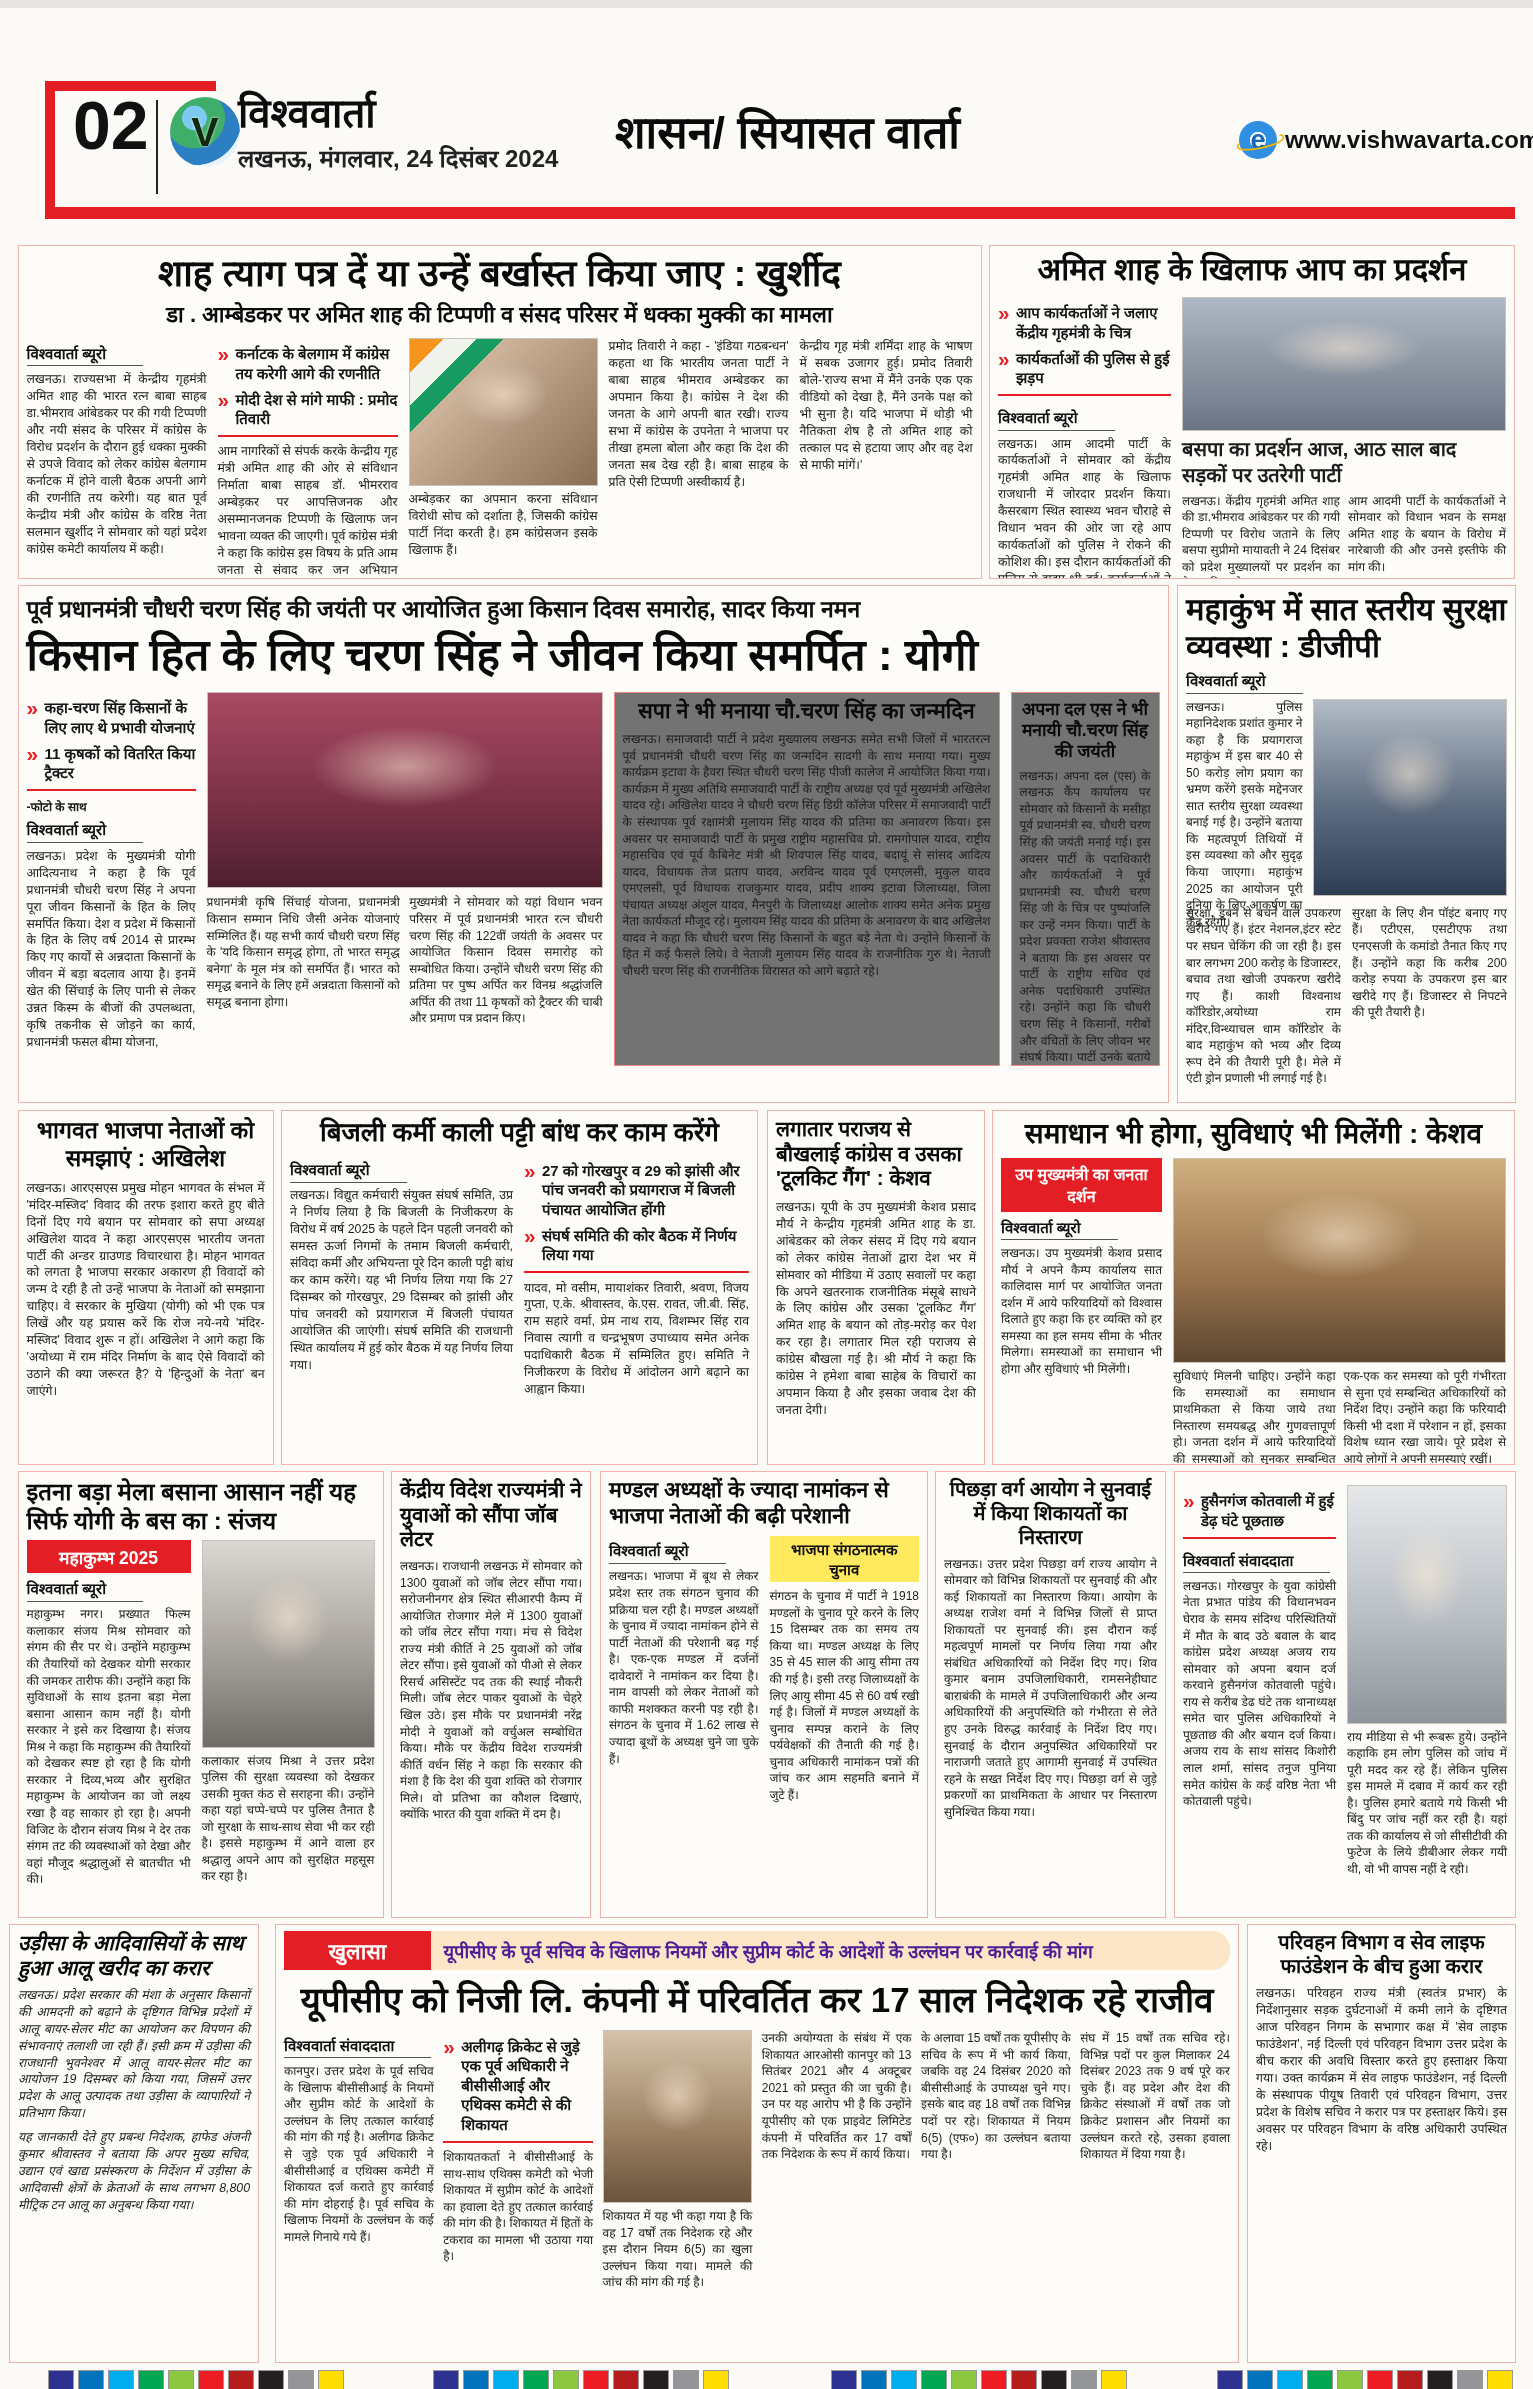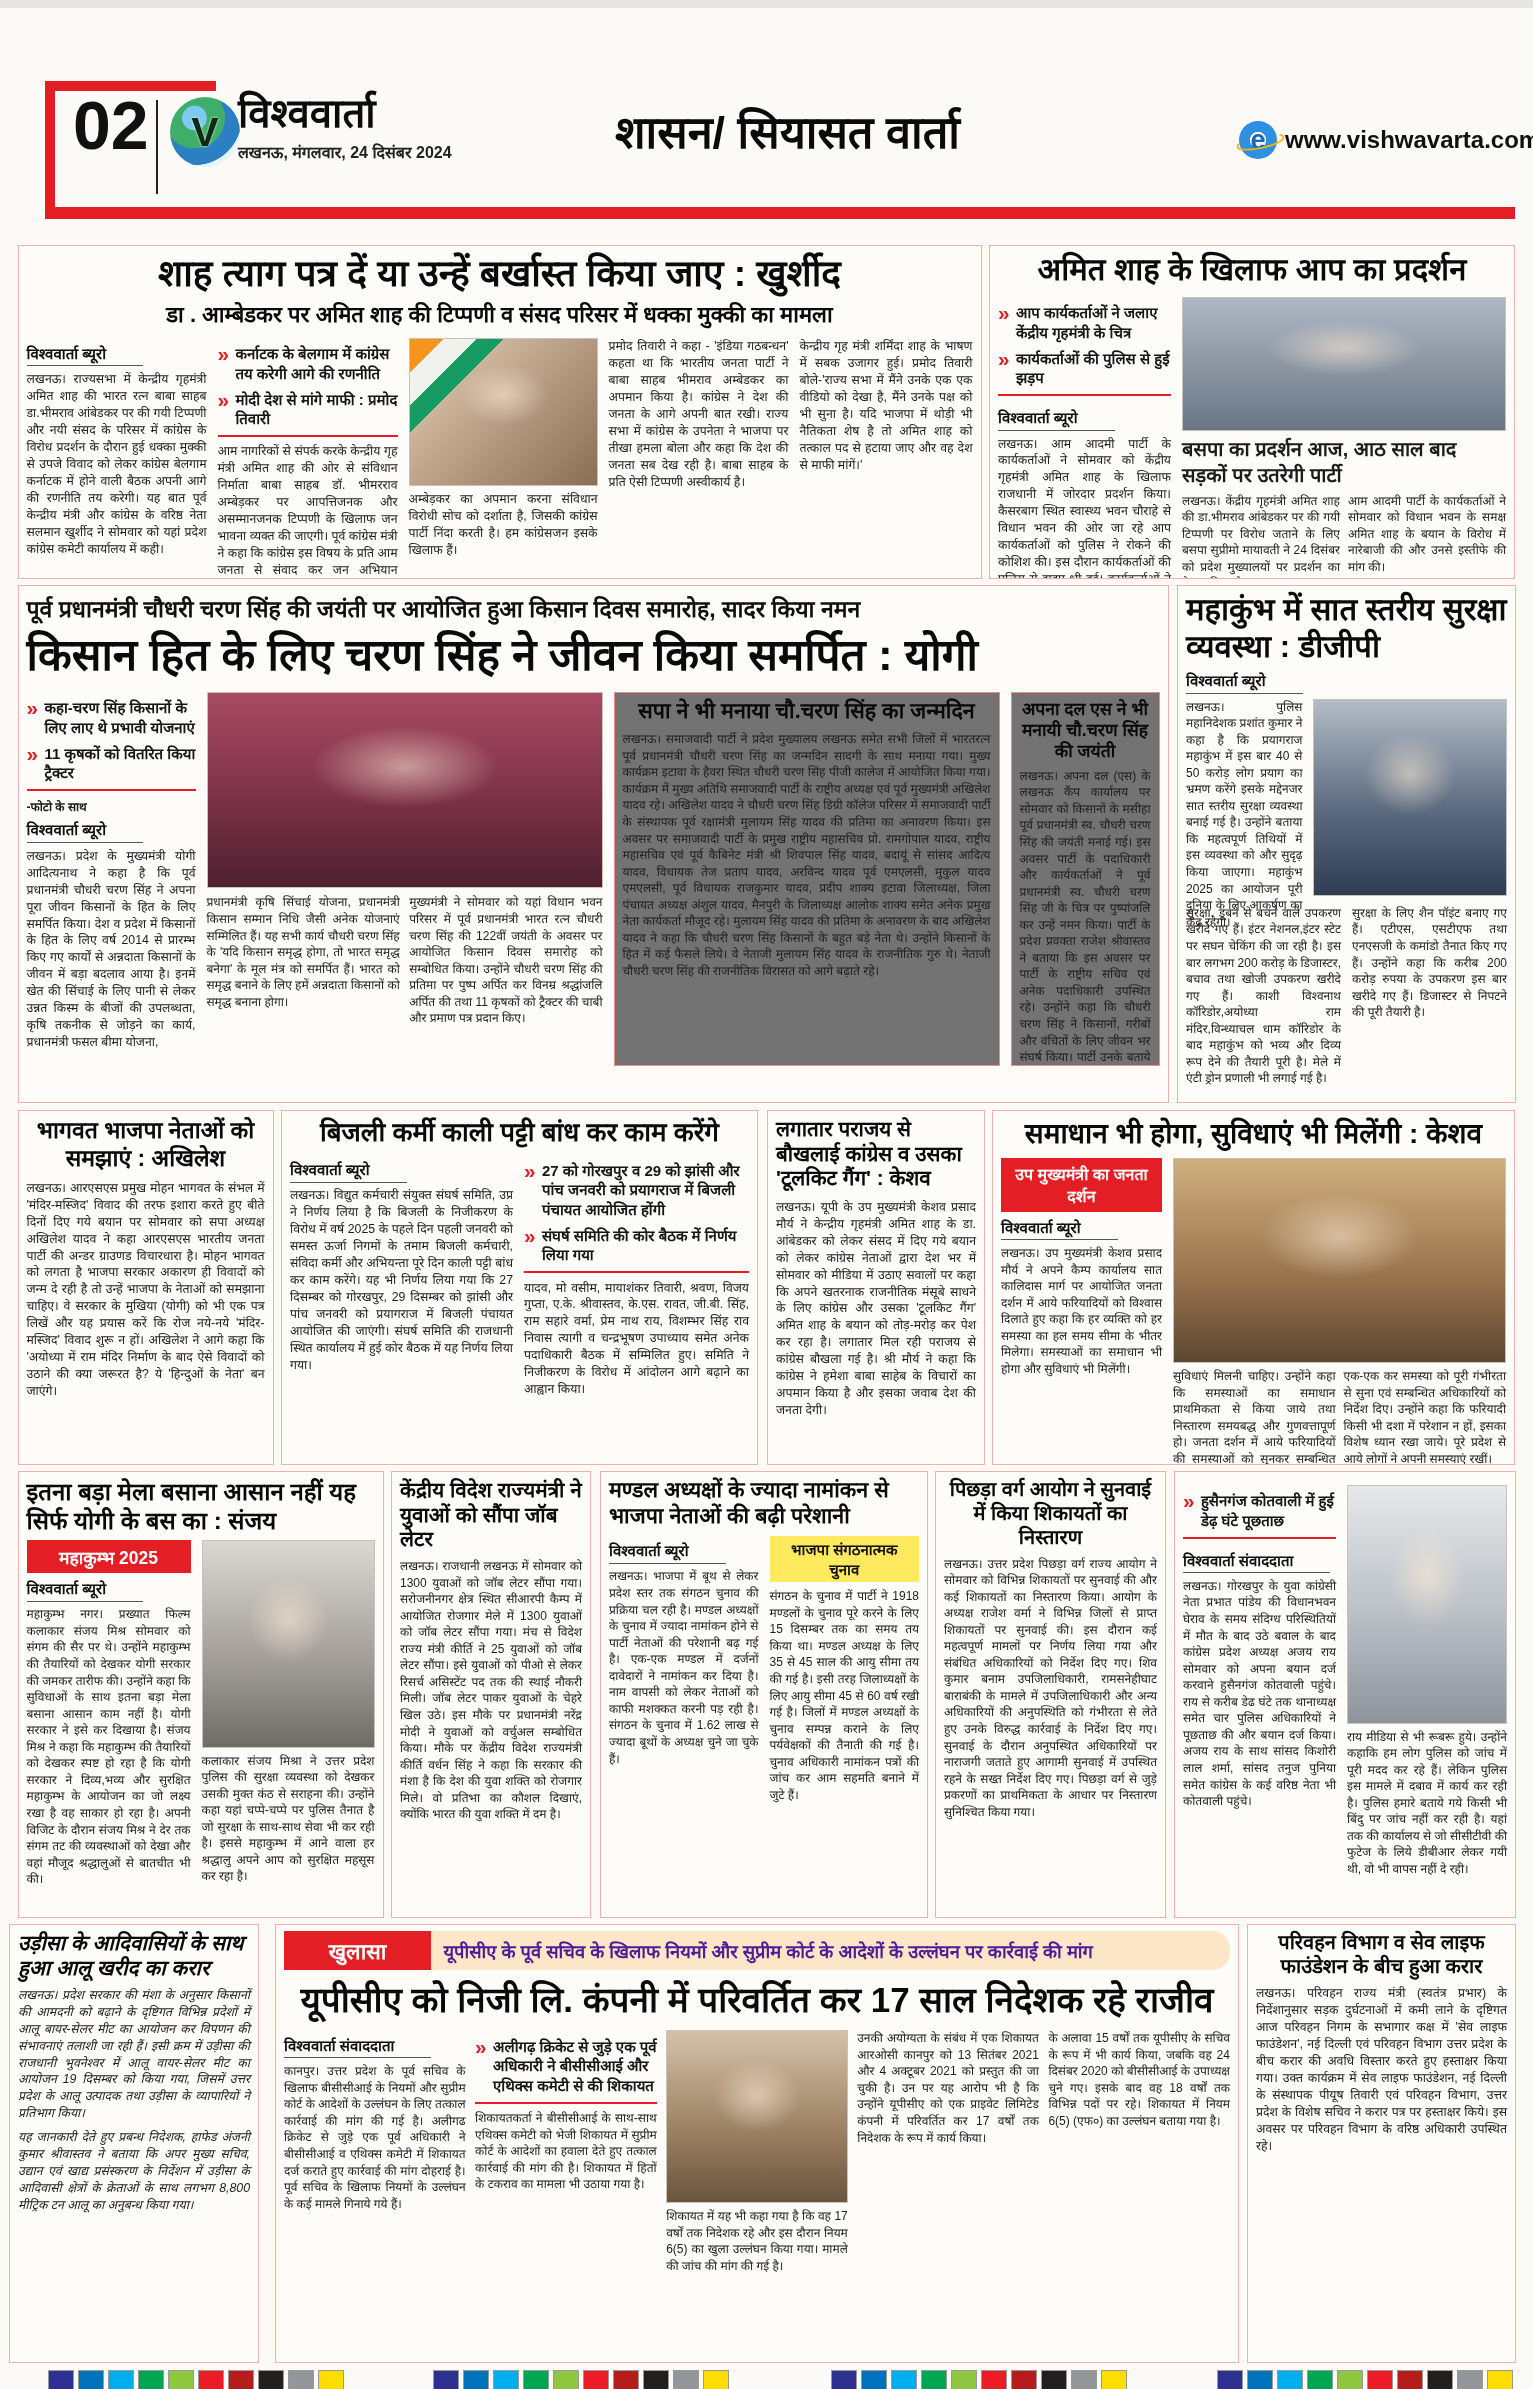--- a/index.html
+++ b/index.html
@@ -11,21 +11,21 @@
   .hdr-hbar{position:absolute;left:45px;top:73px;width:171px;height:10.3px;}
   .hdr-fullbar{position:absolute;left:45px;top:199px;width:1470px;height:12px;}
   .pageno{position:absolute;left:73px;top:83px;font-size:68px;font-weight:800;color:#111;line-height:1;}
   .hdr-div{position:absolute;left:156px;top:92px;width:2.4px;height:94px;background:#222;}
   .logo{position:absolute;left:170px;top:89px;width:70px;height:70px;border-radius:50%;
         background:radial-gradient(circle at 35% 30%,#7ec9f0 0 18%,#3fae6a 19% 45%,#2b7fc2 46% 70%,#e8f4fb 71% 100%);
         display:flex;align-items:center;justify-content:center;}
   .logo span{font-size:41px;font-weight:800;color:#102a12;text-shadow:0 0 2.4px #fff;}
   .mast{position:absolute;left:238px;top:83px;}
   .mast .name{font-size:40px;font-weight:800;color:#0b0b0b;line-height:1.1;}
-  .mast .date{font-size:16px;font-weight:700;color:#222;margin-top:6.4px;}
+  .mast .date{font-size:24px;font-weight:700;color:#222;margin-top:6.4px;}
   .section-title{position:absolute;left:549px;top:92px;width:477px;text-align:center;
         font-size:45px;font-weight:800;color:#0a0a0a;}
   .site{position:absolute;left:1239px;top:113px;display:flex;align-items:center;gap:8px;}
   .eicon{width:38px;height:38px;border-radius:50%;background:radial-gradient(circle at 50% 50%,#eaf6ff 0 30%,#2f8fe0 31% 100%);
         position:relative;display:flex;align-items:center;justify-content:center;font-size:27px;font-weight:800;color:#1b67b3;}
   .eicon:after{content:"";position:absolute;left:-3.2px;top:14.3px;width:45px;height:9.5px;border-radius:50%;
         border:2.4px solid #f4b400;border-top-color:transparent;transform:rotate(-12deg);}
   .site .url{font-size:24px;font-weight:800;color:#111;}
   
   .art{position:absolute;border:0.8px solid #f0b0ac;background:#fdfcf9;overflow:hidden;box-sizing:border-box;padding:6.4px 8px;}
@@ -321,20 +321,23 @@
       <div class="col" style="flex:1;">
         <div class="photo" style="height:173px;background:linear-gradient(180deg,#d3c2a8 0%,#9a7f61 60%,#6a543f 100%);"></div>
         <div class="body small" style="margin-top:4.8px;">शिकायत में यह भी कहा गया है कि वह 17 वर्षों तक निदेशक रहे और इस दौरान नियम 6(5) का खुला उल्लंघन किया गया। मामले की जांच की मांग की गई है।</div>
       </div>
       <div class="col" style="flex:1;">
         <div class="body small">उनकी अयोग्यता के संबंध में एक शिकायत आरओसी कानपुर को 13 सितंबर 2021 और 4 अक्टूबर 2021 को प्रस्तुत की जा चुकी है। उन पर यह आरोप भी है कि उन्होंने यूपीसीए को एक प्राइवेट लिमिटेड कंपनी में परिवर्तित कर 17 वर्षों तक निदेशक के रूप में कार्य किया।</div>
       </div>
       <div class="col" style="flex:1;">
         <div class="body small">के अलावा 15 वर्षों तक यूपीसीए के सचिव के रूप में भी कार्य किया, जबकि वह 24 दिसंबर 2020 को बीसीसीआई के उपाध्यक्ष चुने गए। इसके बाद वह 18 वर्षों तक विभिन्न पदों पर रहे। शिकायत में नियम 6(5) (एफ०) का उल्लंघन बताया गया है।</div>
       </div>
+      <div class="col" style="flex:1;">
+        <div class="body small">संघ में 15 वर्षों तक सचिव रहे। विभिन्न पदों पर कुल मिलाकर 24 दिसंबर 2023 तक 9 वर्ष पूरे कर चुके हैं। वह प्रदेश और देश की क्रिकेट संस्थाओं में वर्षों तक जो क्रिकेट प्रशासन और नियमों का उल्लंघन करते रहे, उसका हवाला शिकायत में दिया गया है।</div>
+      </div>
     </div>
   </div>
 
   <div class="art" style="left:1247px;top:1916px;width:269px;height:439px;">
     <div class="hl center" style="font-size:20px;">परिवहन विभाग व सेव लाइफ फाउंडेशन के बीच हुआ करार</div>
     <div class="body" style="margin-top:6.4px;">लखनऊ। परिवहन राज्य मंत्री (स्वतंत्र प्रभार) के निर्देशानुसार सड़क दुर्घटनाओं में कमी लाने के दृष्टिगत आज परिवहन निगम के सभागार कक्ष में 'सेव लाइफ फाउंडेशन', नई दिल्ली एवं परिवहन विभाग उत्तर प्रदेश के बीच करार की अवधि विस्तार करते हुए हस्ताक्षर किया गया। उक्त कार्यक्रम में सेव लाइफ फाउंडेशन, नई दिल्ली के संस्थापक पीयूष तिवारी एवं परिवहन विभाग, उत्तर प्रदेश के विशेष सचिव ने करार पत्र पर हस्ताक्षर किये। इस अवसर पर परिवहन विभाग के वरिष्ठ अधिकारी उपस्थित रहे।</div>
   </div>
 
   <div class="bars" style="left:48px;">
       <div class="bar" style="background: rgb(46, 49, 146);"></div>

